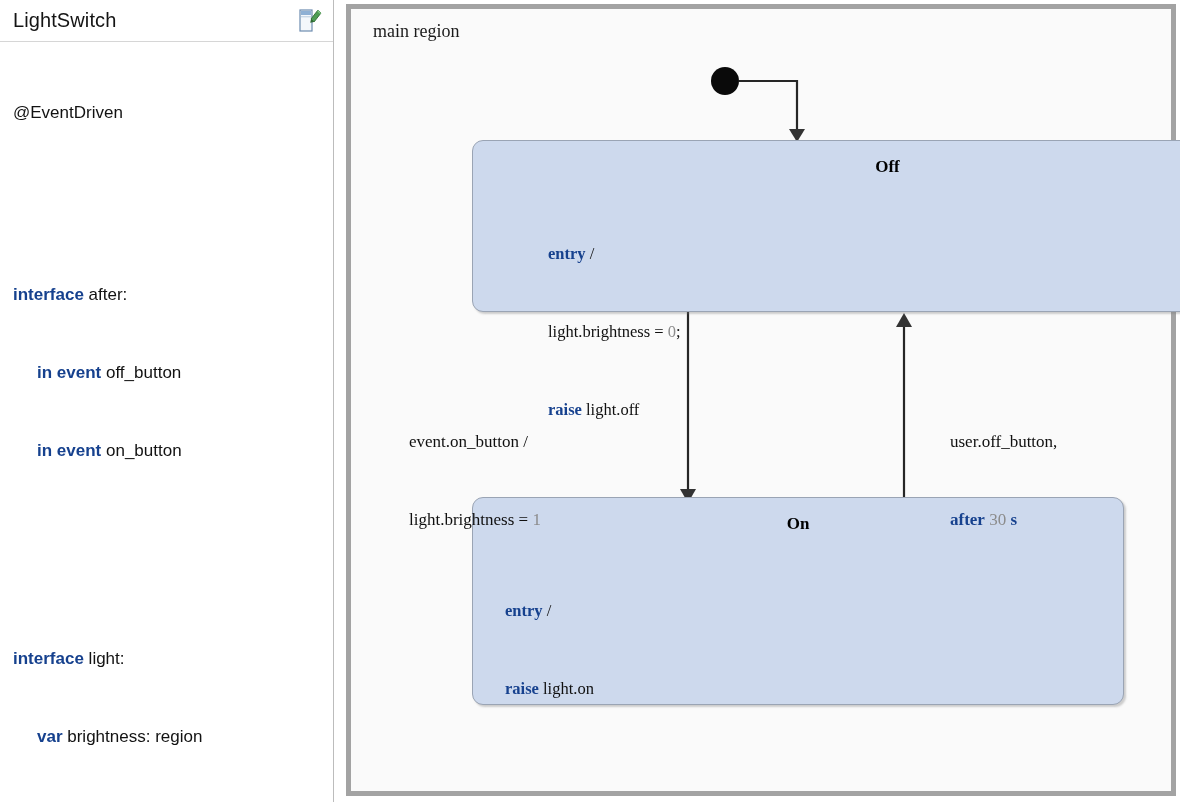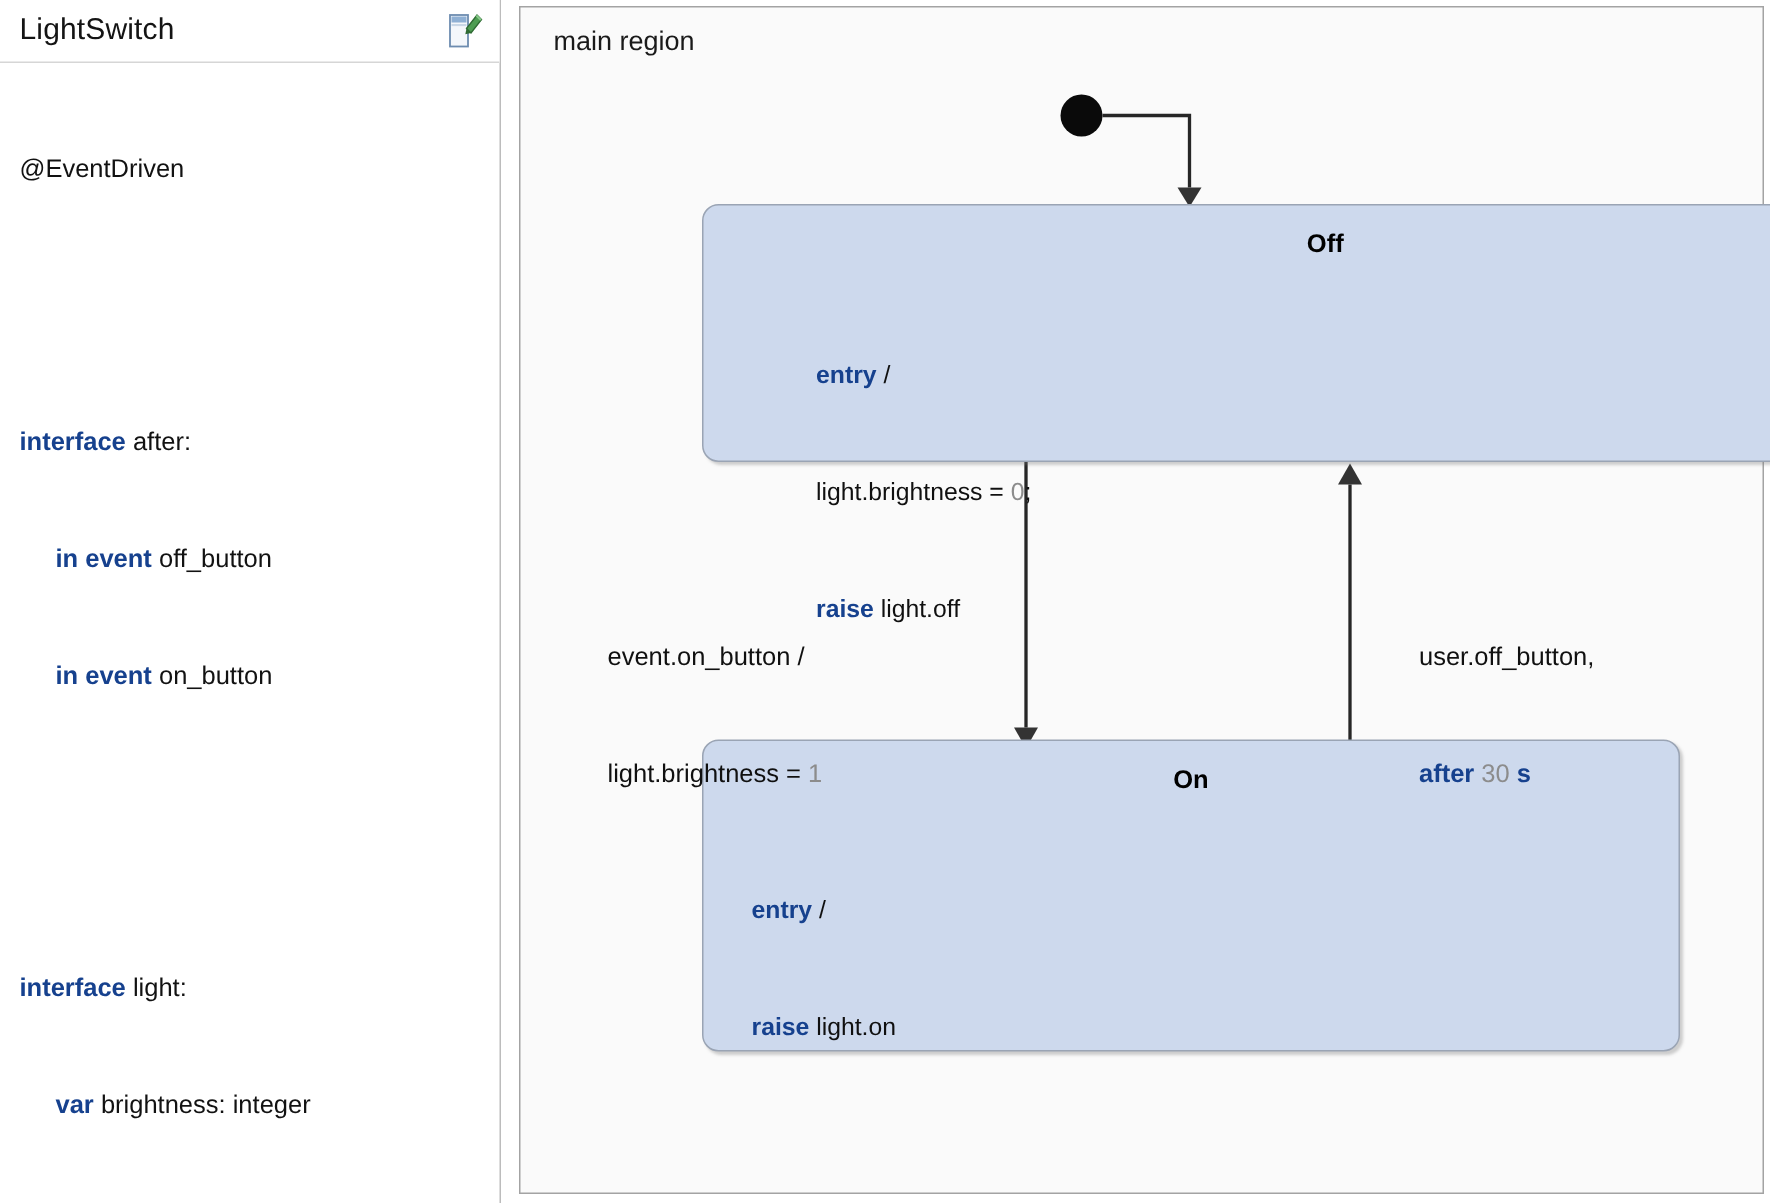--- a/index.html
+++ b/index.html
@@ -73,22 +73,23 @@
   }
 
   
   #diagram-canvas {
     position: absolute;
     left: 346px;
     top: 4px;
     width: 830px;
     height: 792px;
     background: #fafafa;
-    border: 1px solid #a3a3a3;
-    box-sizing: border-box;
+    border: 5px solid #a3a3a3;
+    box-sizing: border-box;
+    font-family: Liberation Serif, serif;
   }
   #region-label {
     position: absolute;
     left: 22px;
     top: 12px;
     font-size: 18px;
     color: #1a1a1a;
   }
 
   .state-node {
@@ -159,21 +160,21 @@
     <div><span>@EventDriven</span></div>
     <div class="blank-line">&nbsp;</div>
 
     <div><span class="kw">interface</span><span> after:</span></div>
     <div class="indent"><span class="kw">in event</span><span> off_button</span></div>
     <div class="indent"><span class="kw">in event</span><span> on_button</span></div>
 
     <div class="blank-line">&nbsp;</div>
 
     <div><span class="kw">interface</span><span> light:</span></div>
-    <div class="indent"><span class="kw">var</span><span> brightness: integer</span></div>
+    <div class="indent"><span class="kw">var</span><span> brightness: region</span></div>
     
     
   </div>
 </div>
 
 <div id="diagram-canvas">
 
   <div id="region-label">main region</div>
 
   <svg id="connector-layer" viewBox="0 0 830 792" xmlns="http://www.w3.org/2000/svg">

